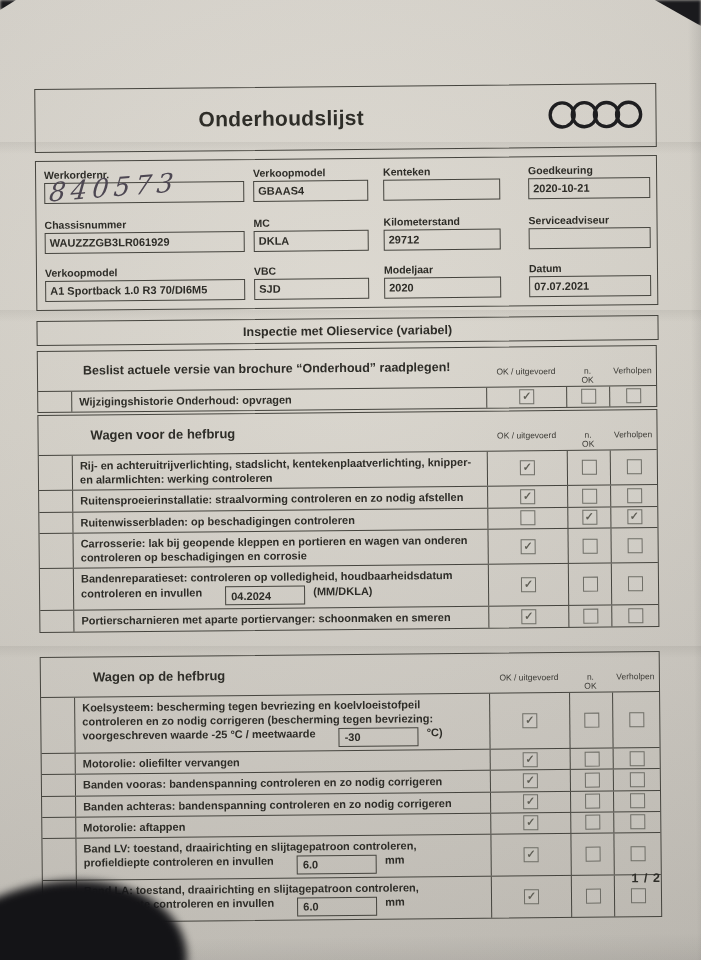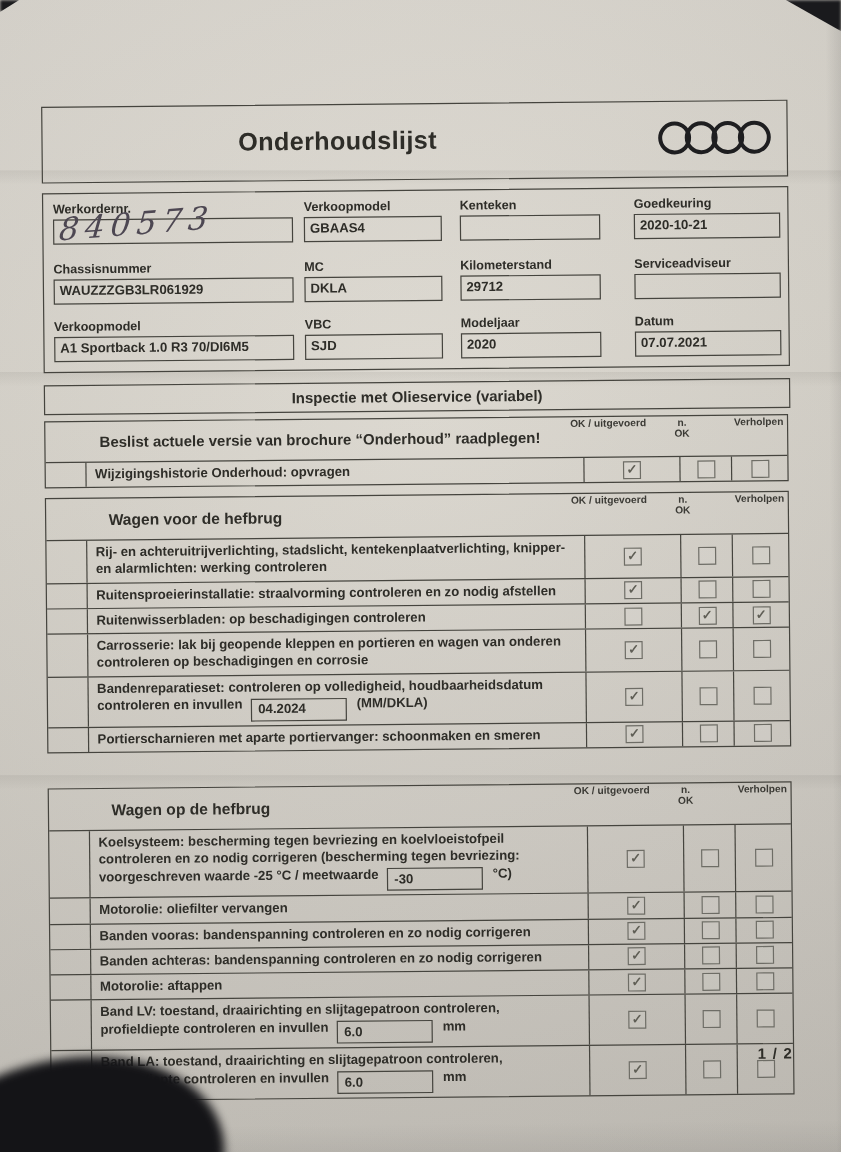--- a/index.html
+++ b/index.html
@@ -55,40 +55,40 @@
   .section-bar{position:absolute;left:38px;top:318px;width:620px;height:23px;
                border:1.7px solid var(--line);display:flex;align-items:center;justify-content:center;
                font-weight:700;font-size:12.5px;}
 
   
   .ctable{position:absolute;left:38px;width:620px;border:1.7px solid var(--line);box-sizing:border-box;}
   .thead{display:flex;align-items:stretch;}
   .h-notice{flex:1;display:flex;align-items:center;padding-left:45px;font-weight:700;font-size:12.5px;}
   .h-title{flex:1;display:flex;align-items:center;padding-left:52px;font-weight:700;font-size:13px;}
   .colhead{display:flex;flex-direction:column;align-items:center;justify-content:flex-start;
-           padding-top:1px;font-weight:700;font-size:8.5px;line-height:1.1;color:#3b3a35;text-align:right;}
+           padding-top:20px;font-weight:400;font-size:8.5px;line-height:1.1;color:#3b3a35;text-align:right;}
   .colhead.ok{width:80px;}
   .colhead.nok{width:43px;}
-  .colhead.verh{width:47px;margin-left:19px;}
+  .colhead.verh{width:47px;}
   .intro .thead{min-height:33px;}
   .sect .thead{min-height:34px;}
   .trow{display:flex;border-top:1.6px solid var(--line);align-items:stretch;}
   .c{box-sizing:border-box;}
   .c.narrow{width:34px;border-right:1.6px solid var(--line);}
   .c.text{flex:1;padding:3px 8px 3px 7px;font-weight:700;font-size:11px;line-height:1.3;}
   .c.cbcell{display:flex;align-items:center;justify-content:center;border-left:1.6px solid var(--line);}
   .c.cbcell.ok{width:80px;}
   .c.cbcell.nok{width:43px;}
   .c.cbcell.verh{width:47px;}
   .cb{width:13px;height:13px;border:1.6px solid var(--cbline);display:flex;
       align-items:center;justify-content:center;background:rgba(255,255,255,0.08);}
   .cb.checked::after{content:"✓";font-size:11px;font-weight:700;color:var(--ckmark);
                      transform:translateY(-0.5px);}
   .fillbox{display:inline-flex;align-items:center;min-width:68px;height:17px;
-           border:1.5px solid var(--line);padding:0 5px;margin:0 5px 0 4px;
+           border:1.5px solid var(--line);padding:0 5px;margin:0 5px 0 20px;
            vertical-align:-4px;font-weight:700;font-size:11px;}
   .minh20{min-height:20px;}
 
   .pageno{position:absolute;right:44px;top:874px;font-weight:700;font-size:12.5px;letter-spacing:1px;text-align:right;}
 </style>
 </head>
 <body>
 
 <div class="stage">
   <div class="paper"></div>

